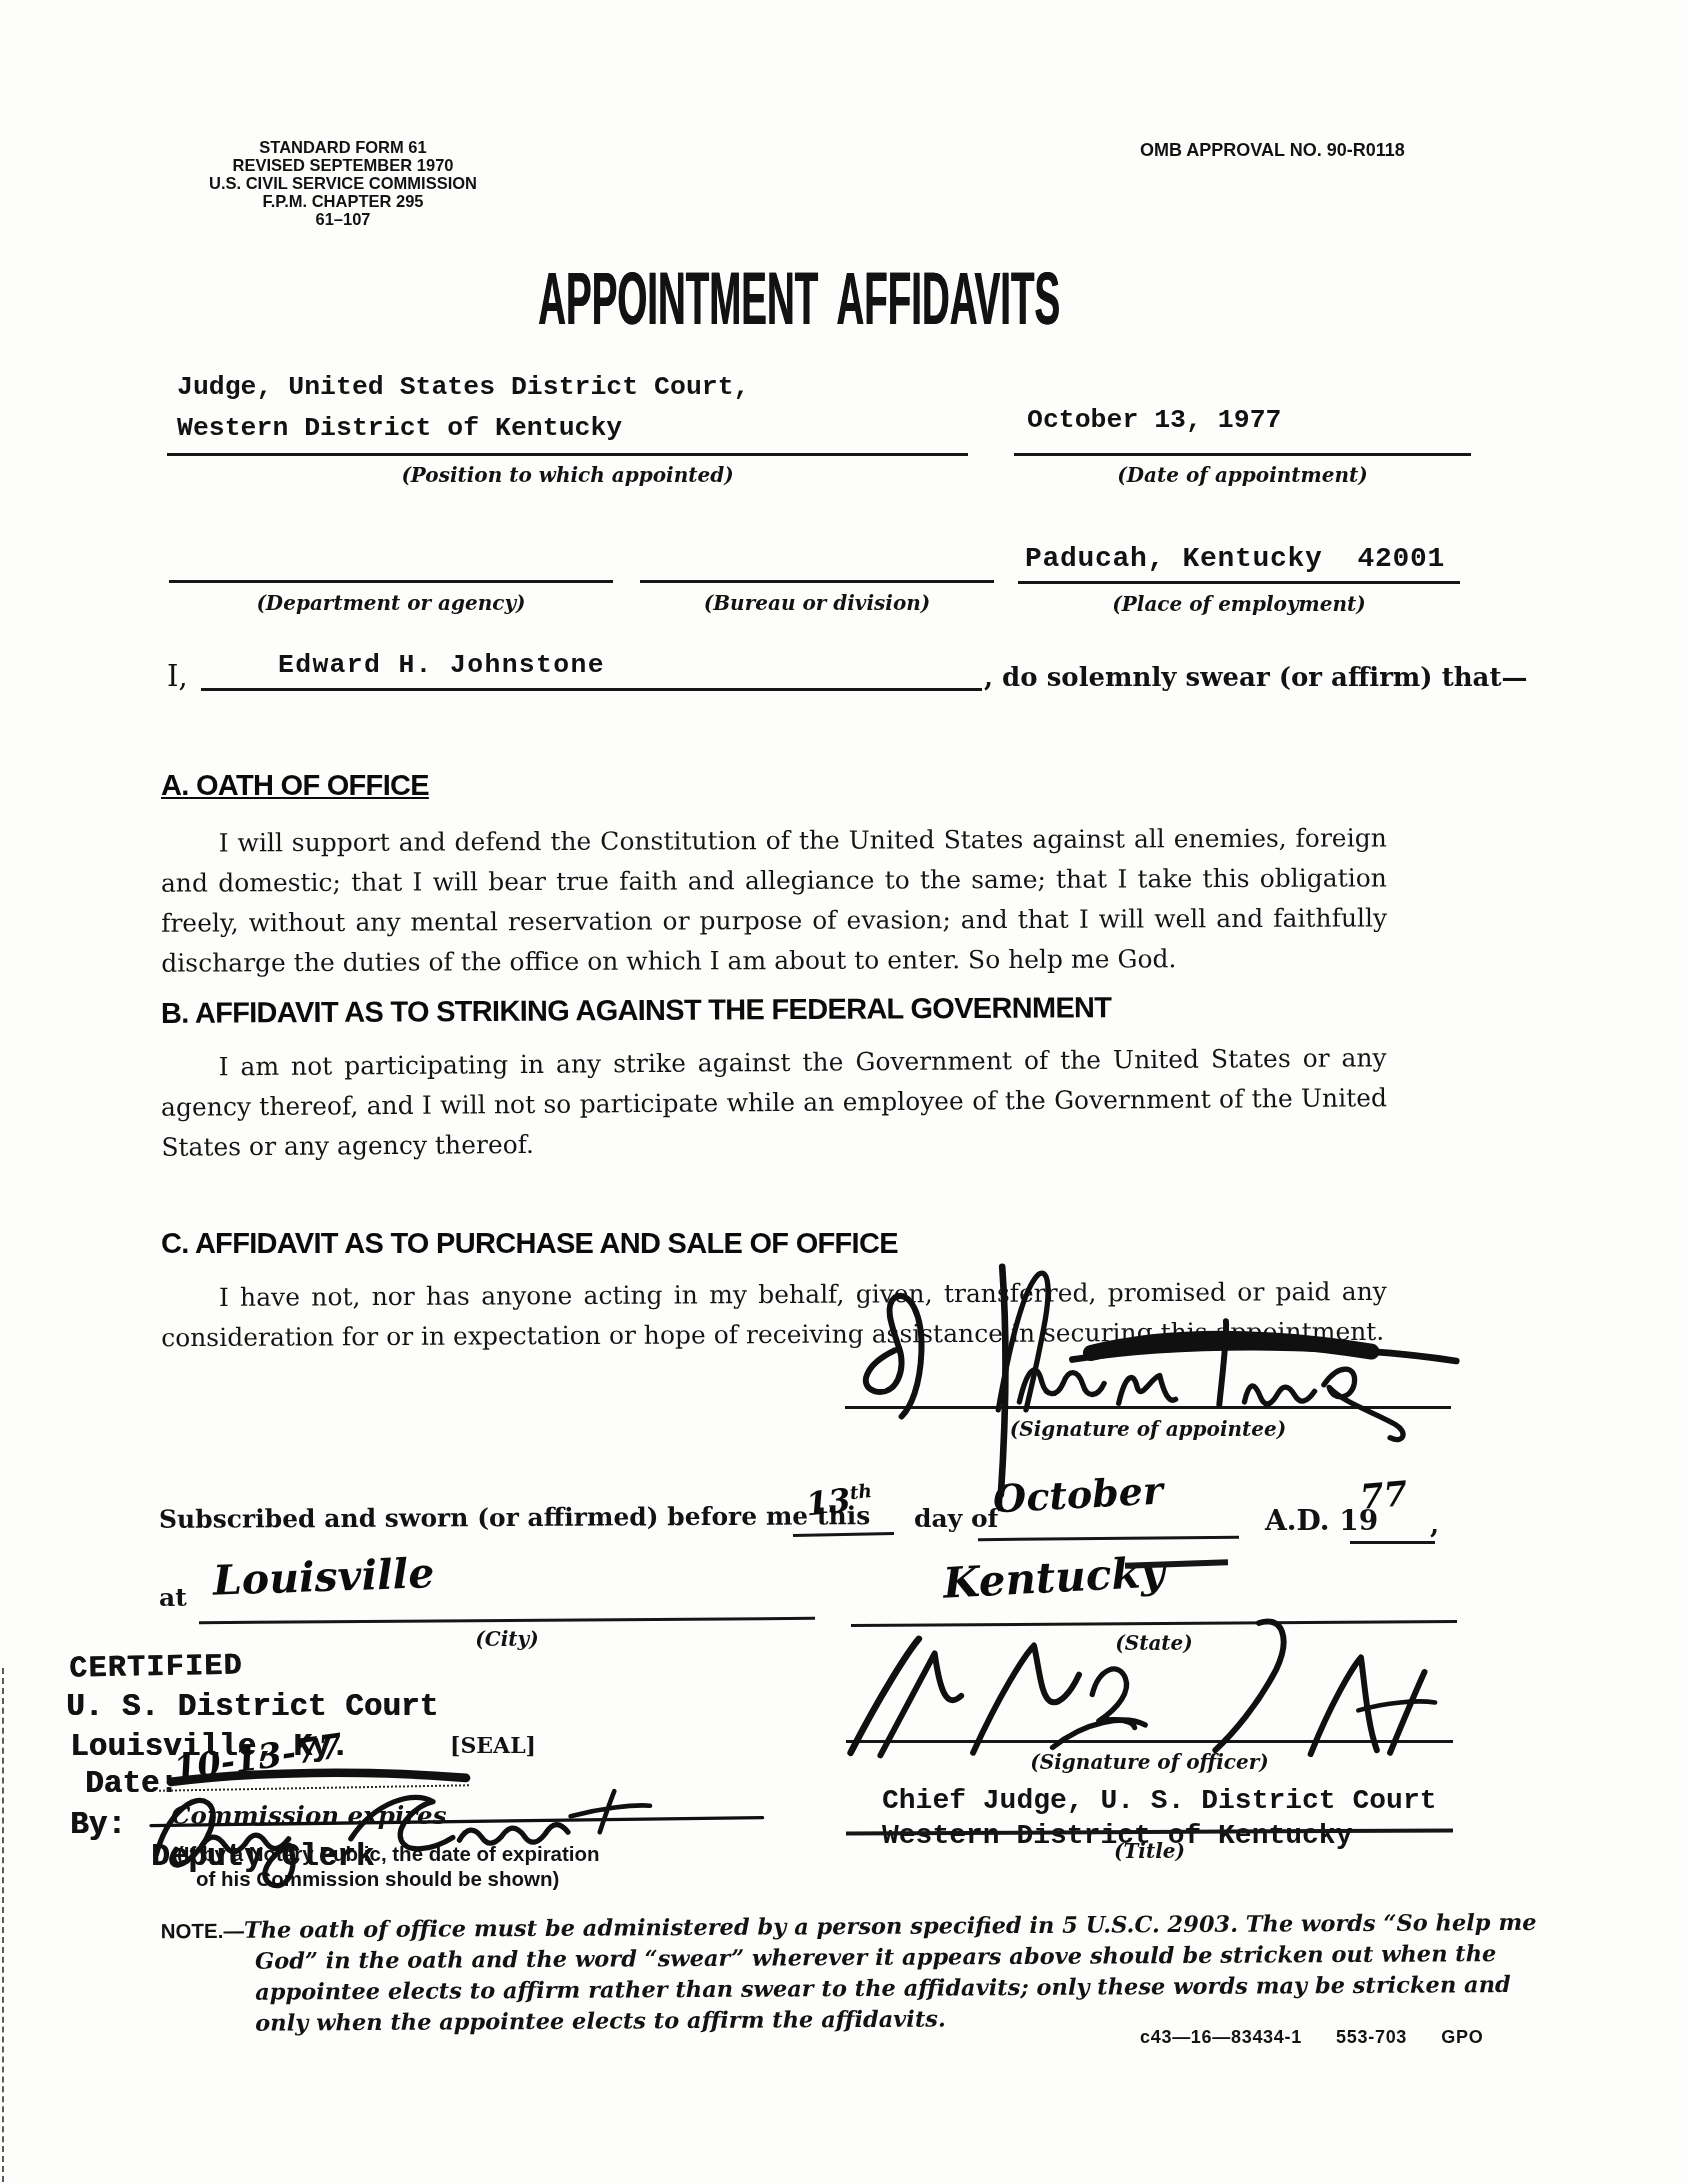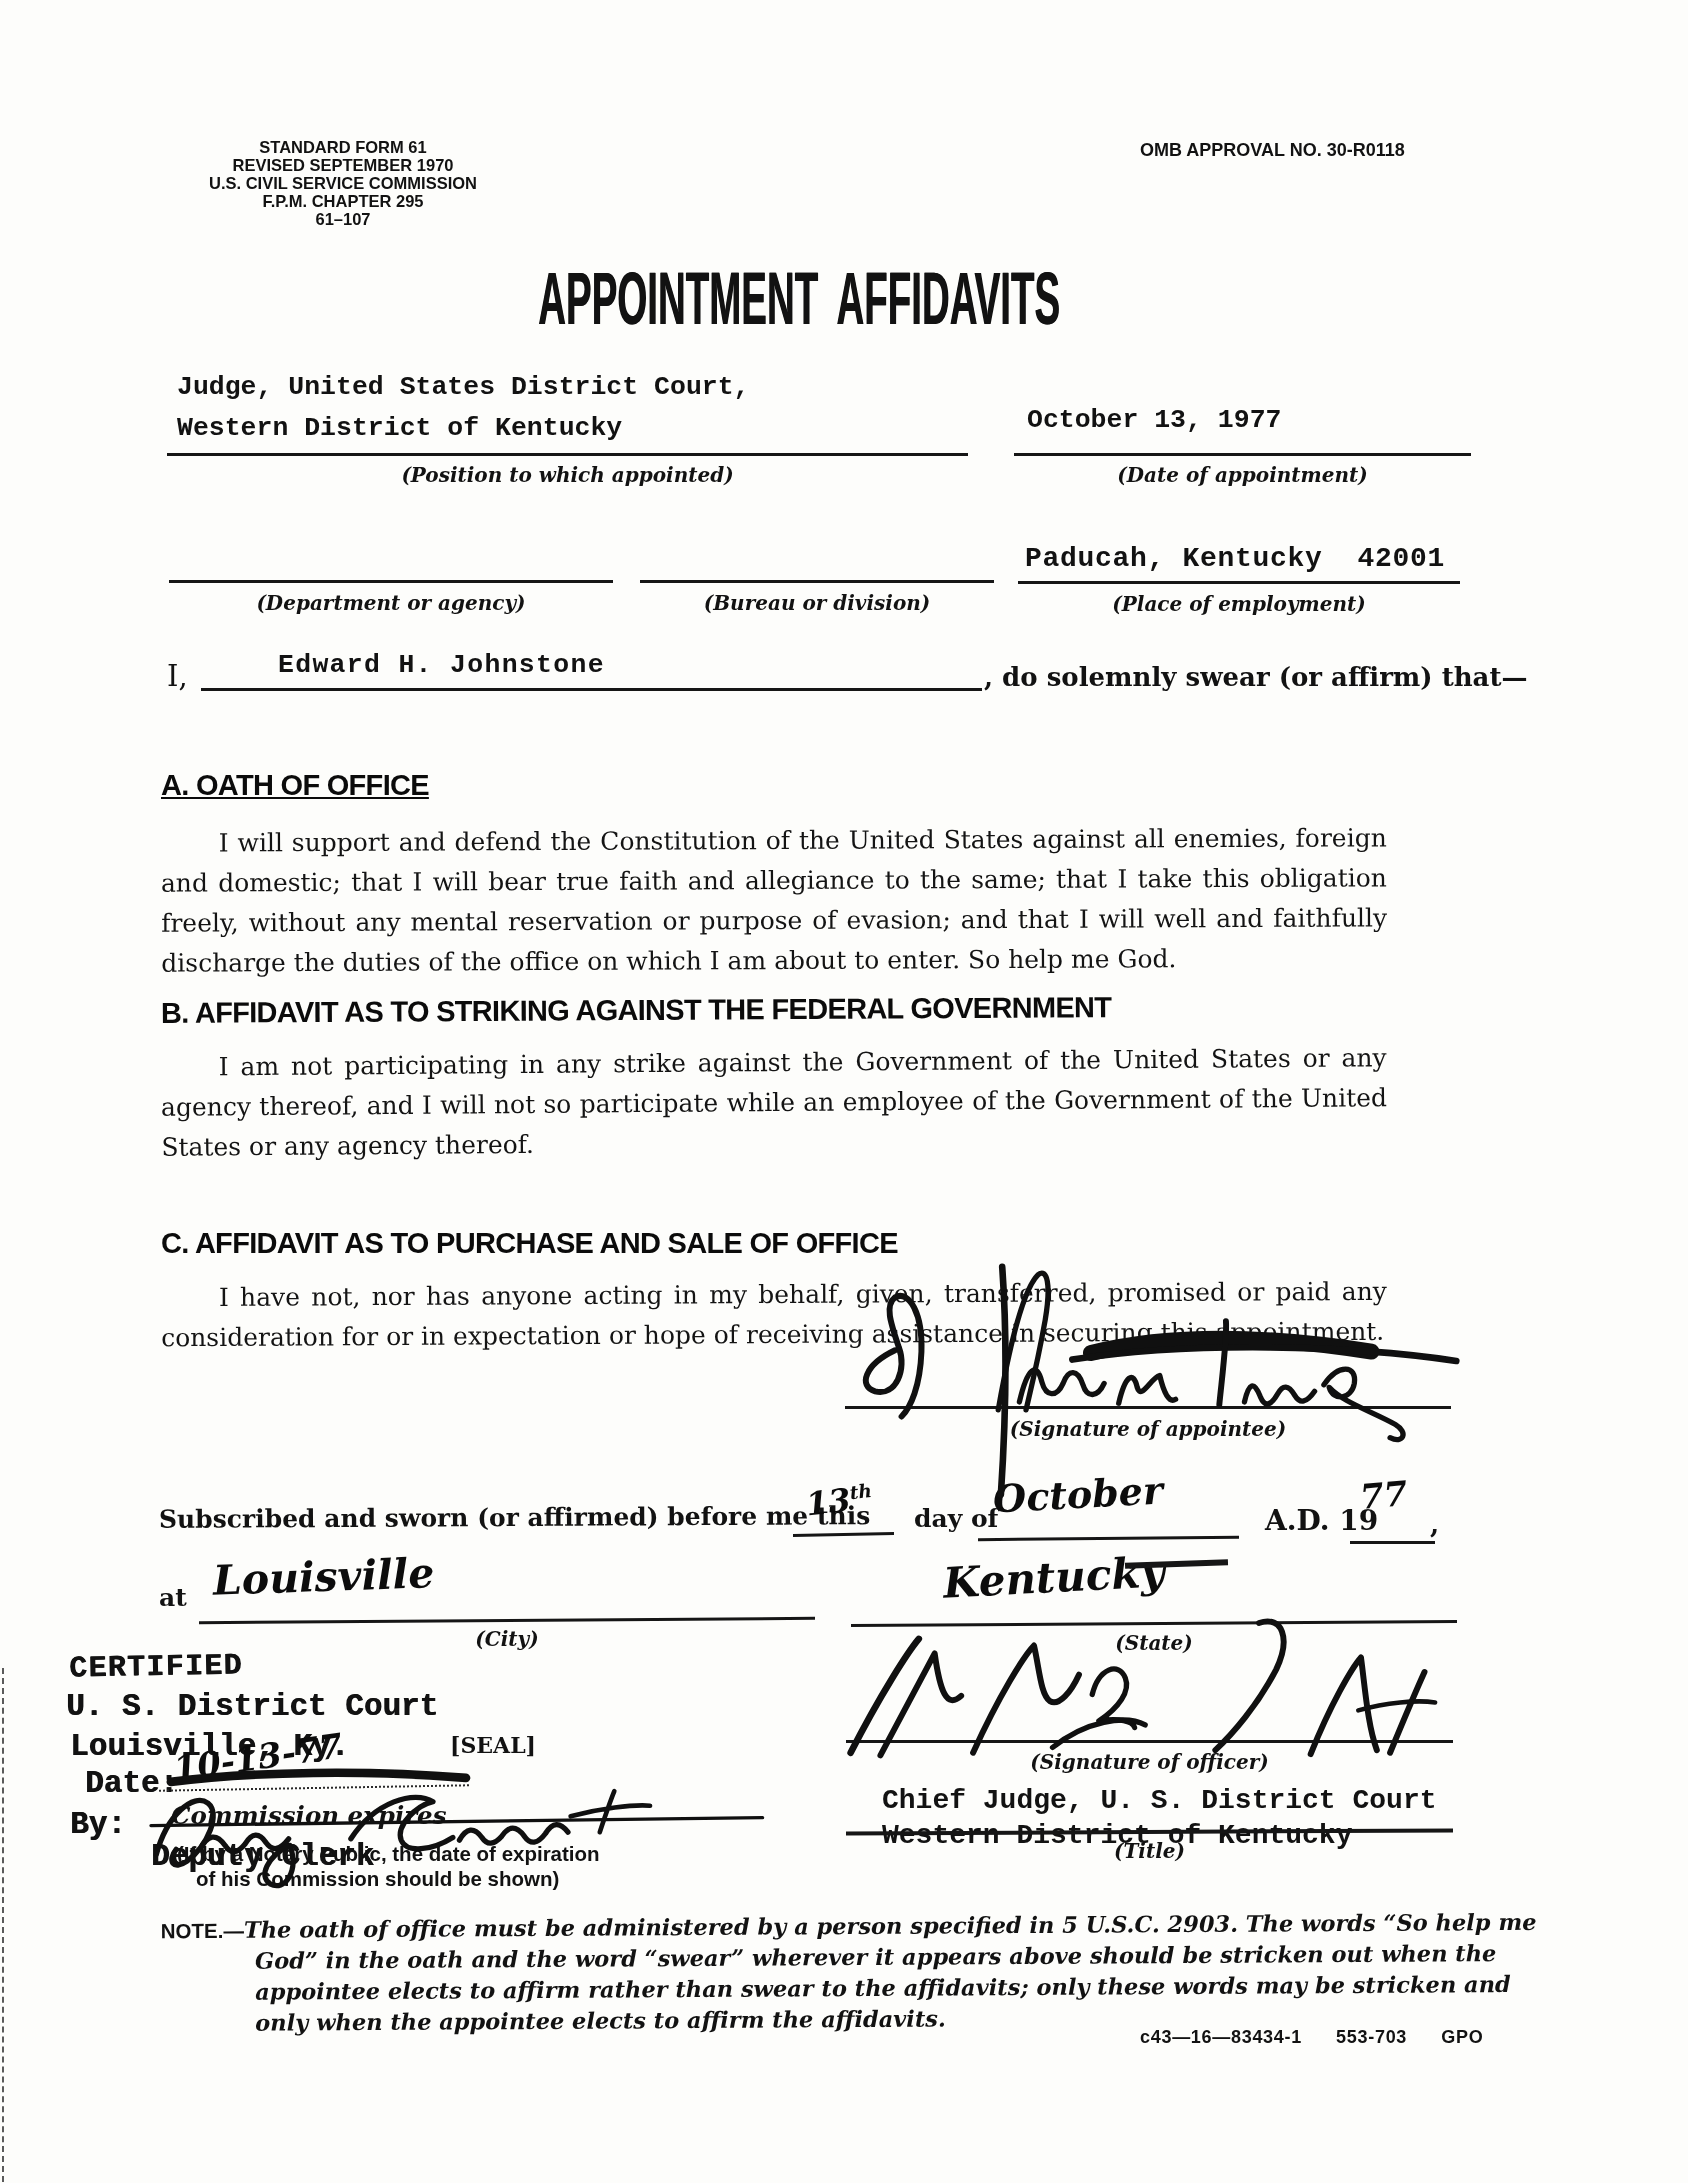--- a/index.html
+++ b/index.html
@@ -24,21 +24,21 @@
 <div class="page">
 
   <div class="abs sans center" style="left:171px;top:138px;width:344px;font-size:16.5px;line-height:18px;">
     <div>STANDARD FORM 61</div>
     <div>REVISED SEPTEMBER 1970</div>
     <div>U.S. CIVIL SERVICE COMMISSION</div>
     <div>F.P.M. CHAPTER 295</div>
     <div>61–107</div>
   </div>
 
-  <div class="abs sans" style="left:1140px;top:140px;font-size:18px;">OMB APPROVAL NO. 30-R0118</div>
+  <div class="abs sans" style="left:1140px;top:140px;font-size:18px;">OMB APPROVAL NO. 90-R0118</div>
 
   <div class="abs tw" style="left:177px;top:372px;font-size:26.5px;">Judge, United States District Court,</div>
 
   <div class="abs" style="left:538px;top:266px;width:596px;">
     <span class="sans" style="display:inline-block;font-size:74px;line-height:66px;letter-spacing:0px;word-spacing:17px;transform:scale(0.52,1);transform-origin:0 0;text-shadow:1px 0 0 currentColor;white-space:nowrap;">APPOINTMENT AFFIDAVITS</span>
   </div>
   <div class="abs tw" style="left:177px;top:413px;font-size:26.5px;">Western District of Kentucky</div>
   <div class="rule" style="left:167px;top:453px;width:801px;height:3.3px;"></div>
   <div class="abs center" style="left:167px;top:463px;width:801px;">
     <span class="lbl">(Position to which appointed)</span>

